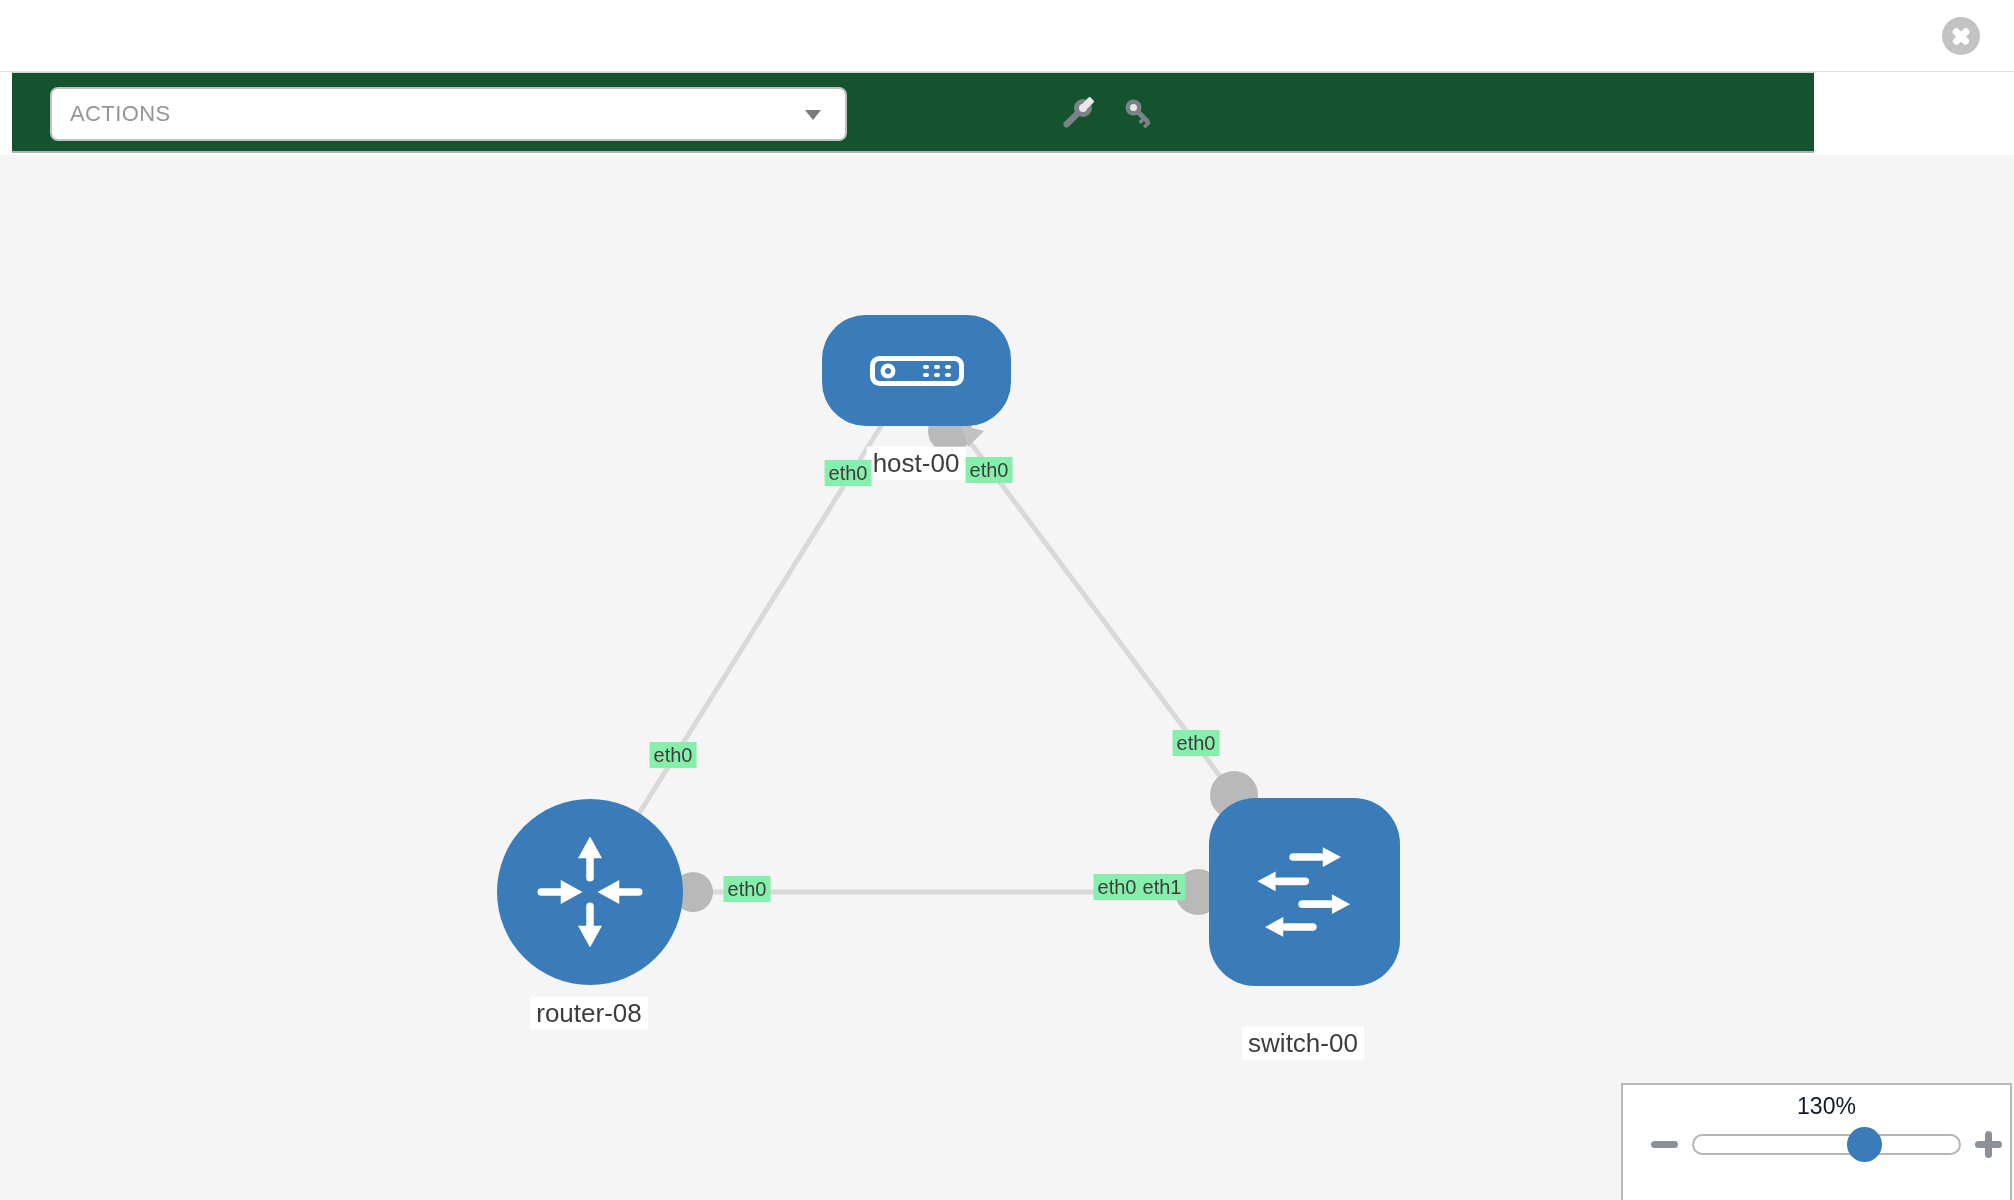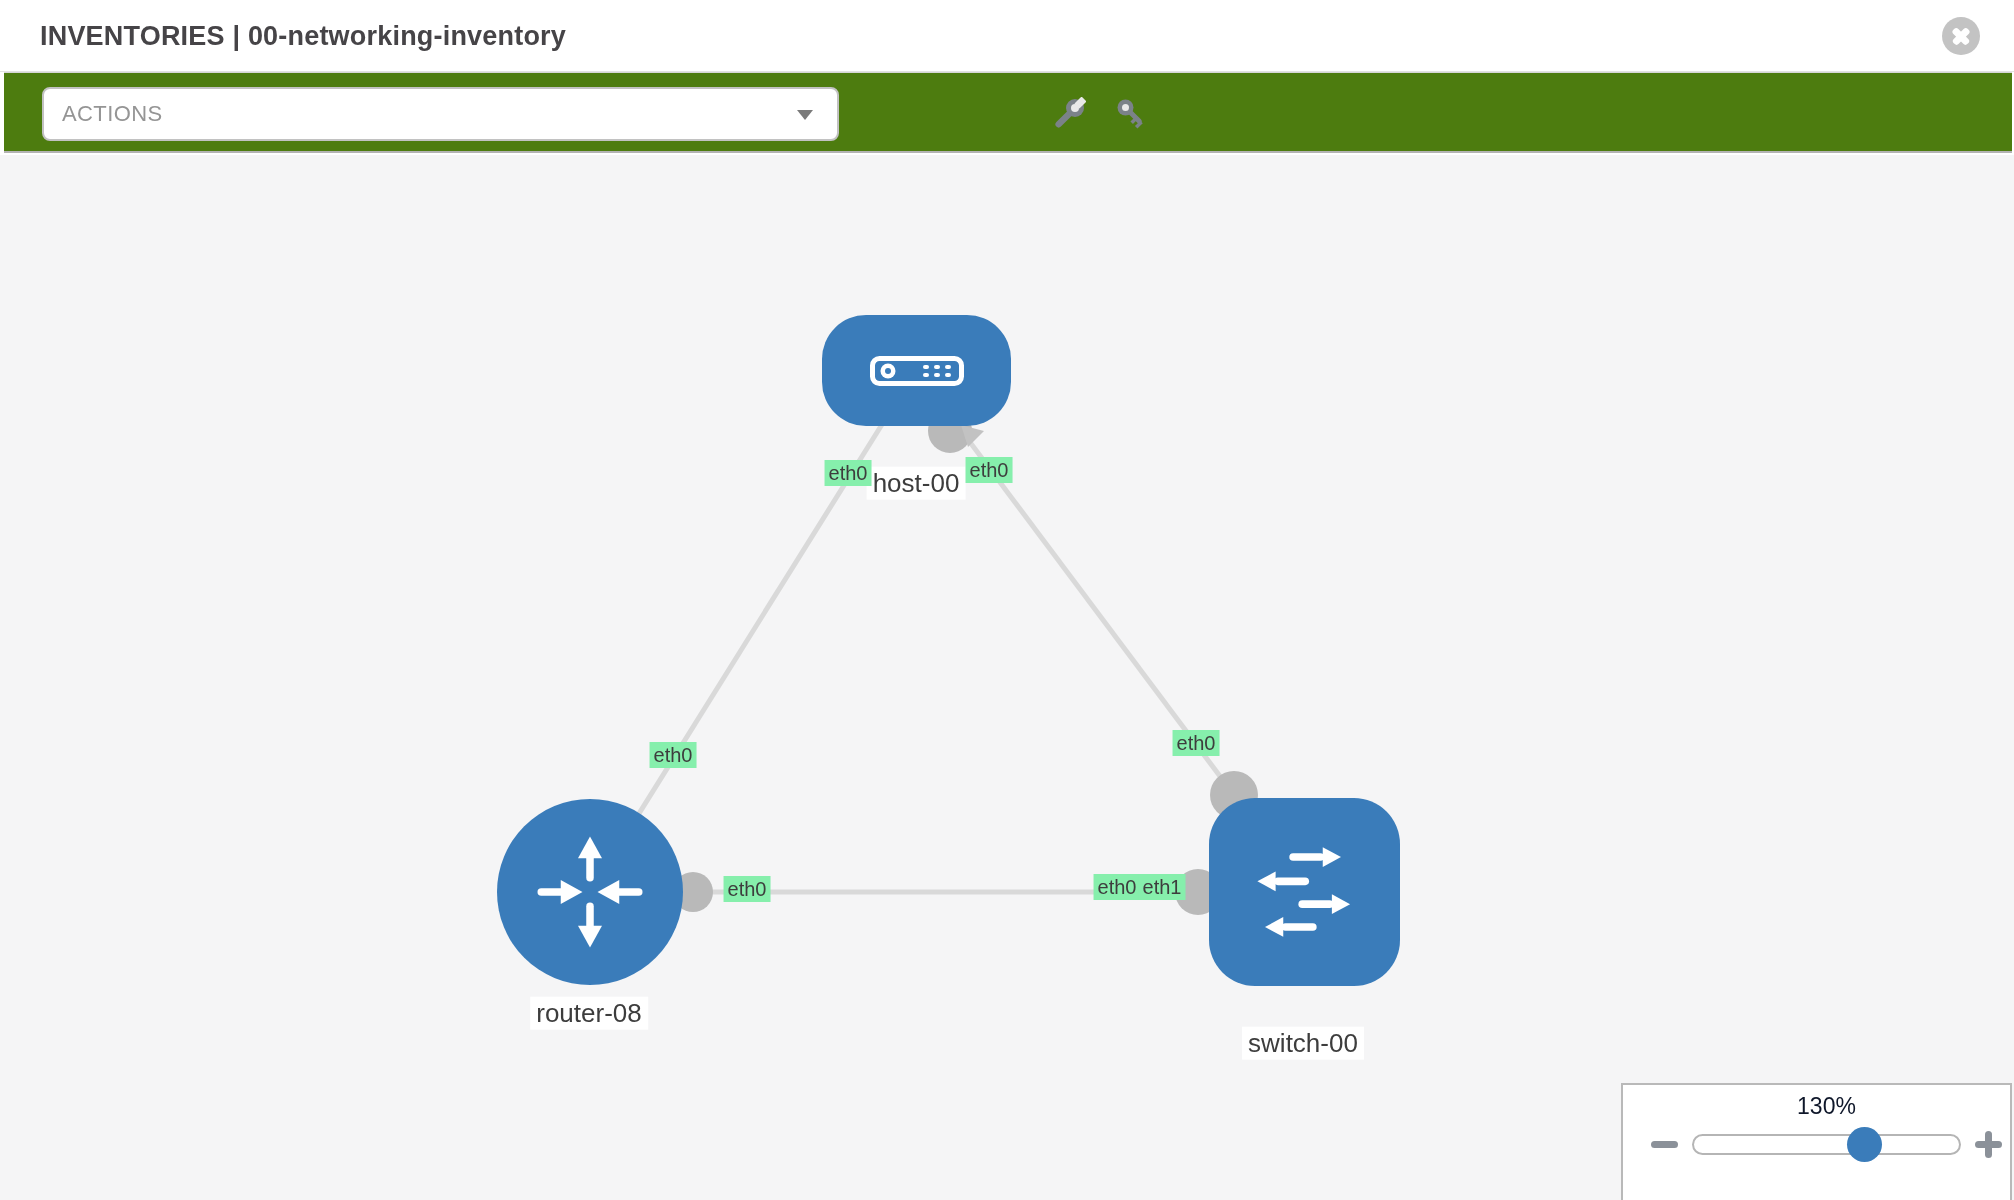--- a/index.html
+++ b/index.html
@@ -8,21 +8,21 @@
 
   
   .hdr { position:absolute; left:0; top:0; width:2014px; height:72px; background:#ffffff; border-bottom:1px solid #e2e2e2; }
   .hdr-title { position:absolute; left:40px; top:0; height:72px; line-height:72px; font-size:27px; font-weight:bold; color:#464447; letter-spacing:0.2px; }
   .close-btn { position:absolute; left:1942px; top:17px; width:38px; height:38px; border-radius:50%; background:#c3c3c3; cursor:pointer; }
   .close-btn .xb { position:absolute; left:9px; top:16px; width:20px; height:6.5px; border-radius:3px; background:#ffffff; }
   .close-btn .xb.a { transform:rotate(45deg); }
   .close-btn .xb.b { transform:rotate(-45deg); }
 
   
-  .tbar { position:absolute; left:4px; top:72px; width:2008px; height:81px; background:#4d7c0f; border-top:1px solid #d6d6d6; border-bottom:2px solid #b3b3b3; }
+  .tbar { position:absolute; left:12px; top:72px; width:1802px; height:81px; background:#14532d; border-top:1px solid #d6d6d6; border-bottom:2px solid #b3b3b3; }
   .selbox { position:absolute; top:14px; height:54px; background:#ffffff; border:2px solid #c2c2c2; border-radius:8px; cursor:pointer; }
   .selbox .sel-label { position:absolute; left:18px; top:0; height:50px; line-height:50px; font-size:22px; color:#959595; letter-spacing:0.4px; }
   .caret { position:absolute; right:24px; top:21px; width:0; height:0; border-left:8px solid transparent; border-right:8px solid transparent; border-top:10px solid #7a7a7a; }
   .tool-ic { position:absolute; top:24px; width:34px; height:34px; cursor:pointer; }
 
   
   .canvas { position:absolute; left:0; top:155px; width:2014px; height:1045px; background:#f5f5f6; overflow:hidden; }
   .links-svg { position:absolute; left:0; top:0; }
 
   .node { position:absolute; background:#3a7cba; display:flex; align-items:center; justify-content:center; cursor:pointer; }
@@ -45,21 +45,20 @@
   .zplus .pb { position:absolute; background:#8b9199; border-radius:3.5px; }
   .zplus .pb.h { left:0; top:10px; width:27px; height:7px; }
   .zplus .pb.v { left:10px; top:0; width:7px; height:27px; }
 </style>
 </head>
 <body>
 
 <div id="screen">
 
   <div class="hdr">
-    <div class="hdr-title">INVENTORIES | 00-networking-inventory</div>
     <div class="close-btn">
       <div class="xb a"></div>
       <div class="xb b"></div>
     </div>
   </div>
 
   <div class="tbar">
     <div class="selbox" style="left:38px; width:797px;">
       <span class="sel-label">ACTIONS</span>
       <span class="caret"></span>
@@ -142,21 +141,21 @@
           <rect x="30" y="40.5" width="23" height="5" rx="2.5"></rect>
           <polygon points="19,43 31,36.5 31,49.5"></polygon>
           <rect x="46" y="55.5" width="23" height="5" rx="2.5"></rect>
           <polygon points="80,58 68,51.5 68,64.5"></polygon>
           <rect x="35" y="70.5" width="23" height="5" rx="2.5"></rect>
           <polygon points="24,73 36,66.5 36,79.5"></polygon>
         </g>
       </svg>
     </div>
 
-    <div class="nlabel" style="left:916px; top:308px;margin-top:20px;">host-00</div>
+    <div class="nlabel" style="left:916px; top:308px;">host-00</div>
     <div class="nlabel" style="left:589px; top:858px;">router-08</div>
     <div class="nlabel" style="left:1303px; top:888px;text-align:center;">switch-00</div>
 
     <div class="elabel" style="left:848px;  top:318px;">eth0</div>
     <div class="elabel" style="left:989px;  top:315px;">eth0</div>
     <div class="elabel" style="left:673px;  top:600px;">eth0</div>
     <div class="elabel" style="left:747px;  top:734px;">eth0</div>
     <div class="elabel" style="left:1196px; top:588px;">eth0</div>
     <div class="elabel" style="left:1117px; top:732px;">eth0</div>
     <div class="elabel" style="left:1142px; top:732px;margin-left:20px;">eth1</div>

